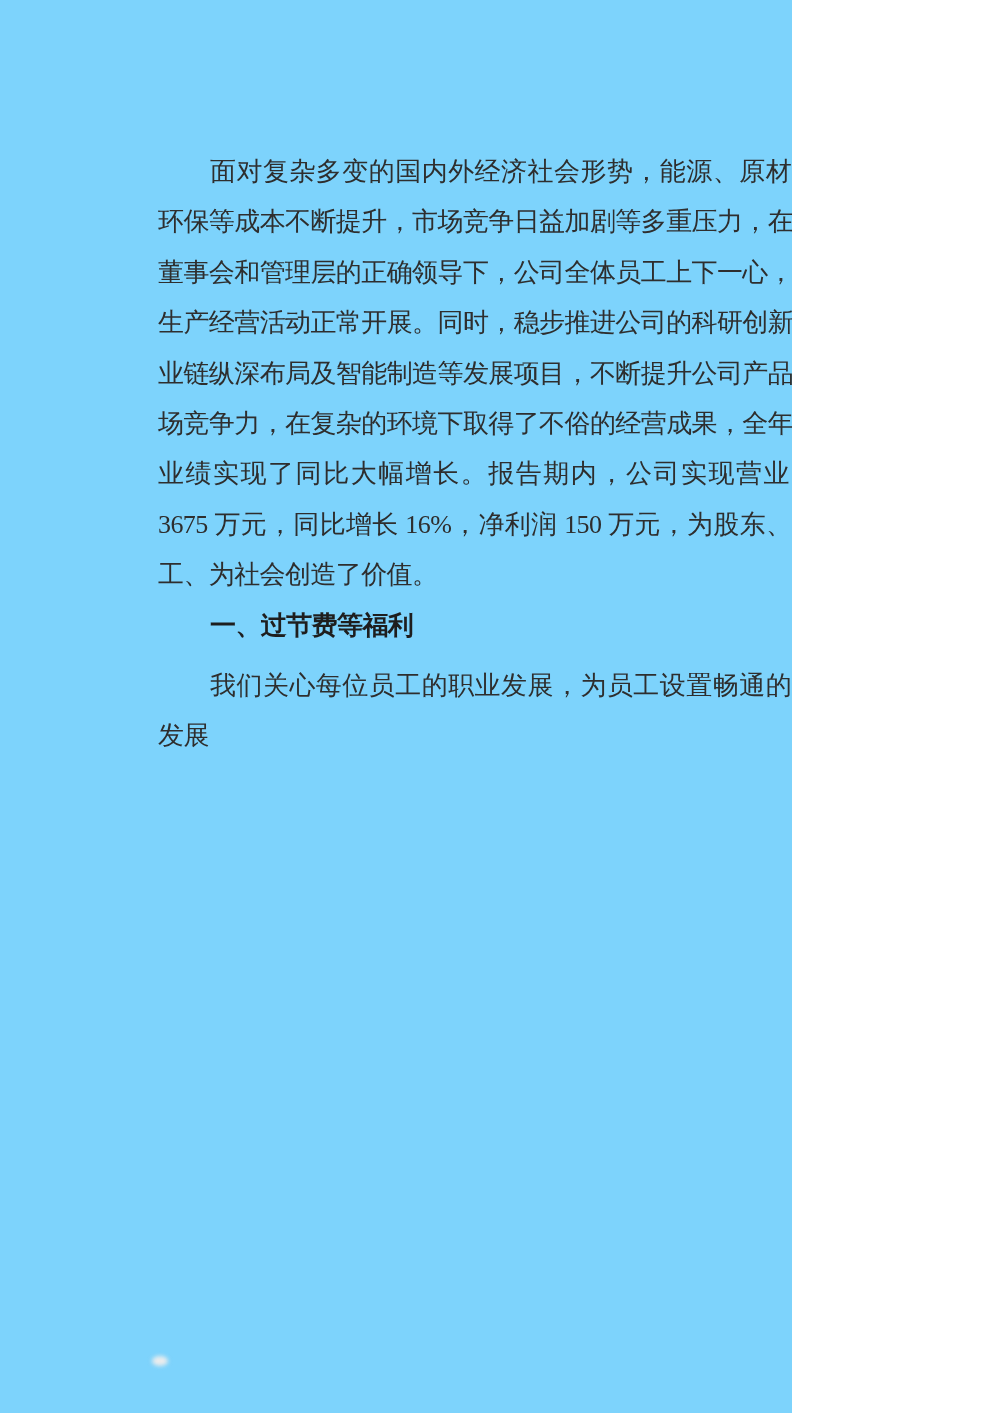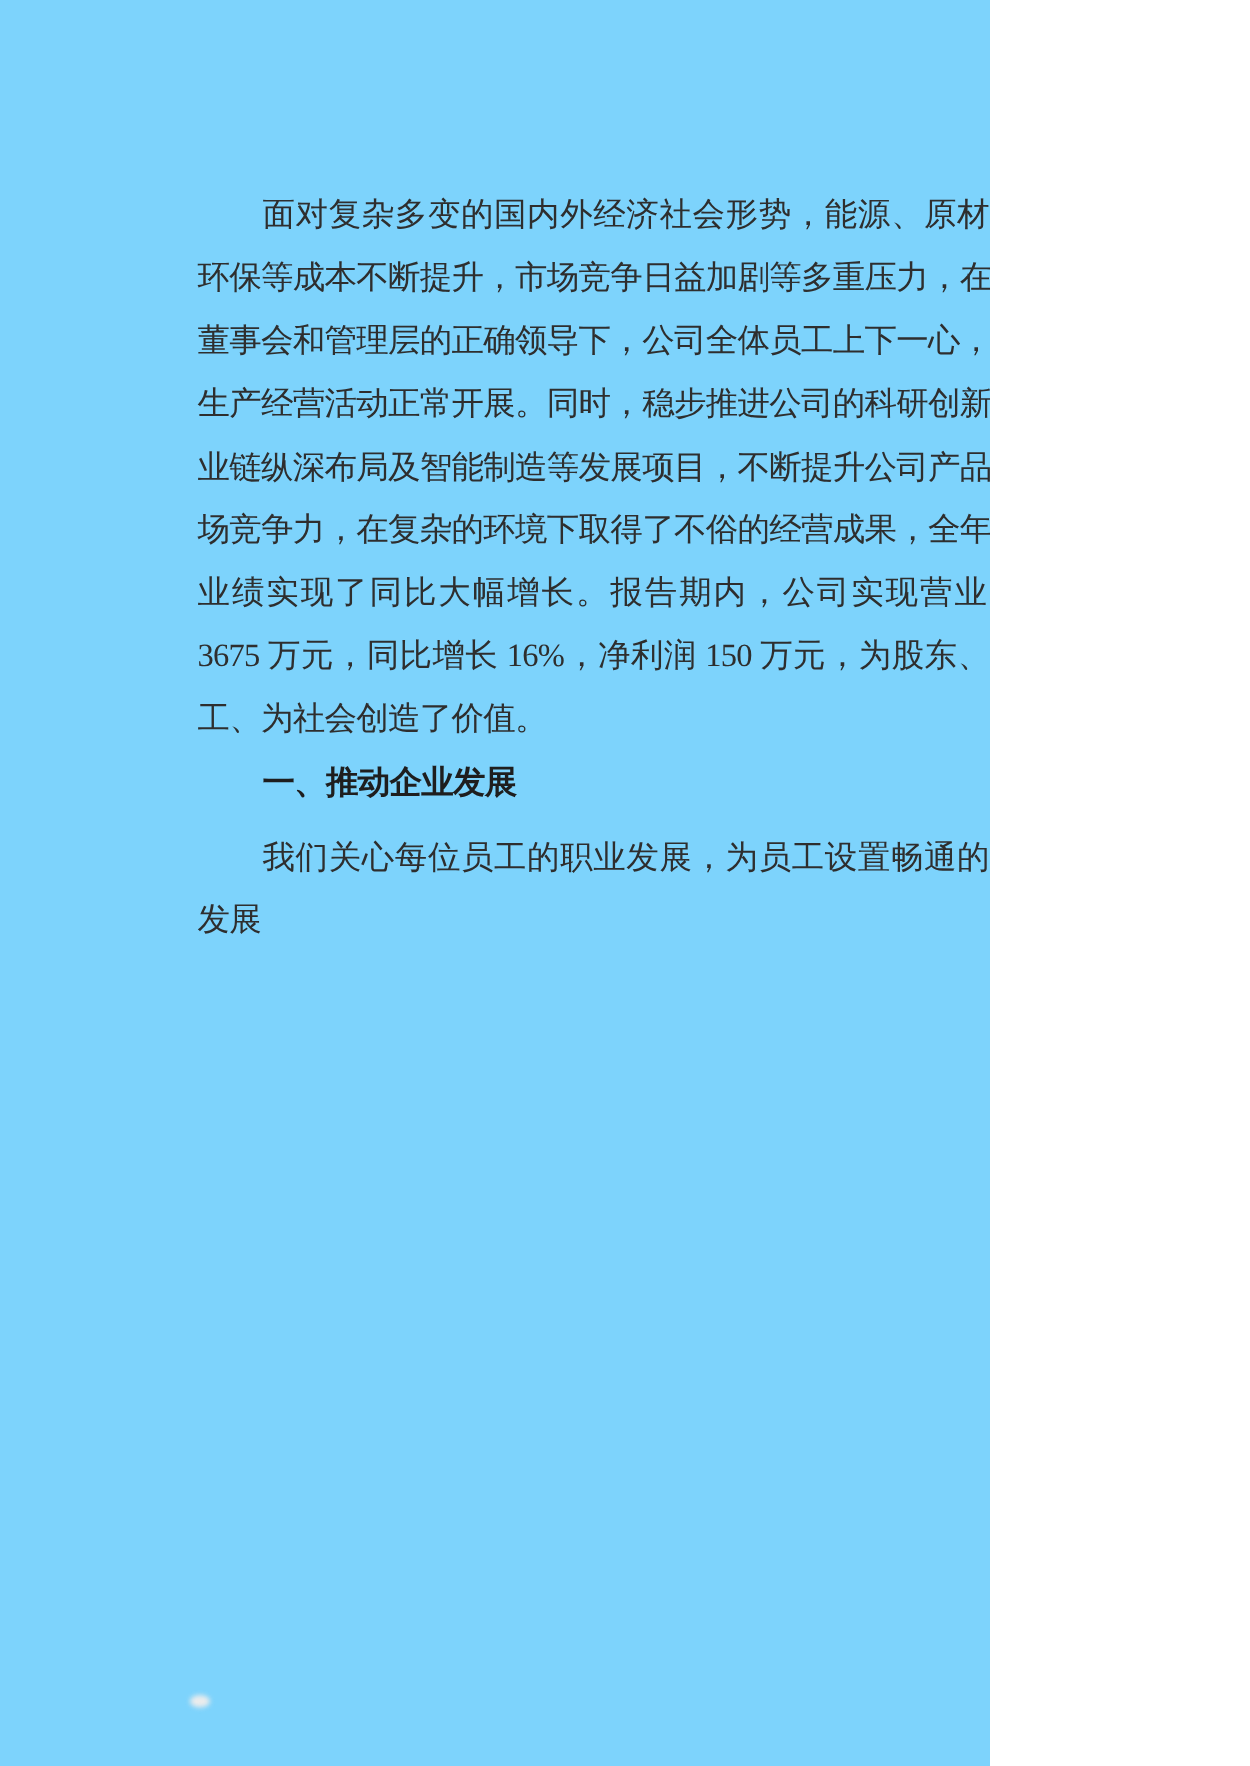--- a/index.html
+++ b/index.html
@@ -50,17 +50,17 @@
     border-radius: 50%;
     filter: blur(2px);
   }
 </style>
 </head>
 <body>
 
 <div class="page">
   <div class="content">
     <p class="para">面对复杂多变的国内外经济社会形势，能源、原材料、环保等成本不断提升，市场竞争日益加剧等多重压力，在公司董事会和管理层的正确领导下，公司全体员工上下一心，各项生产经营活动正常开展。同时，稳步推进公司的科研创新、产业链纵深布局及智能制造等发展项目，不断提升公司产品的市场竞争力，在复杂的环境下取得了不俗的经营成果，全年经营业绩实现了同比大幅增长。报告期内，公司实现营业收入 3675 万元，同比增长 16%，净利润 150 万元，为股东、为员工、为社会创造了价值。</p>
-    <p class="heading">一、推动企业发展</p>
+    <p class="heading">一、过节费等福利</p>
     <p class="para last">我们关心每位员工的职业发展，为员工设置畅通的职业发展</p>
   </div>
   <div class="smudge"></div>
 </div>
 
 </body></html>

